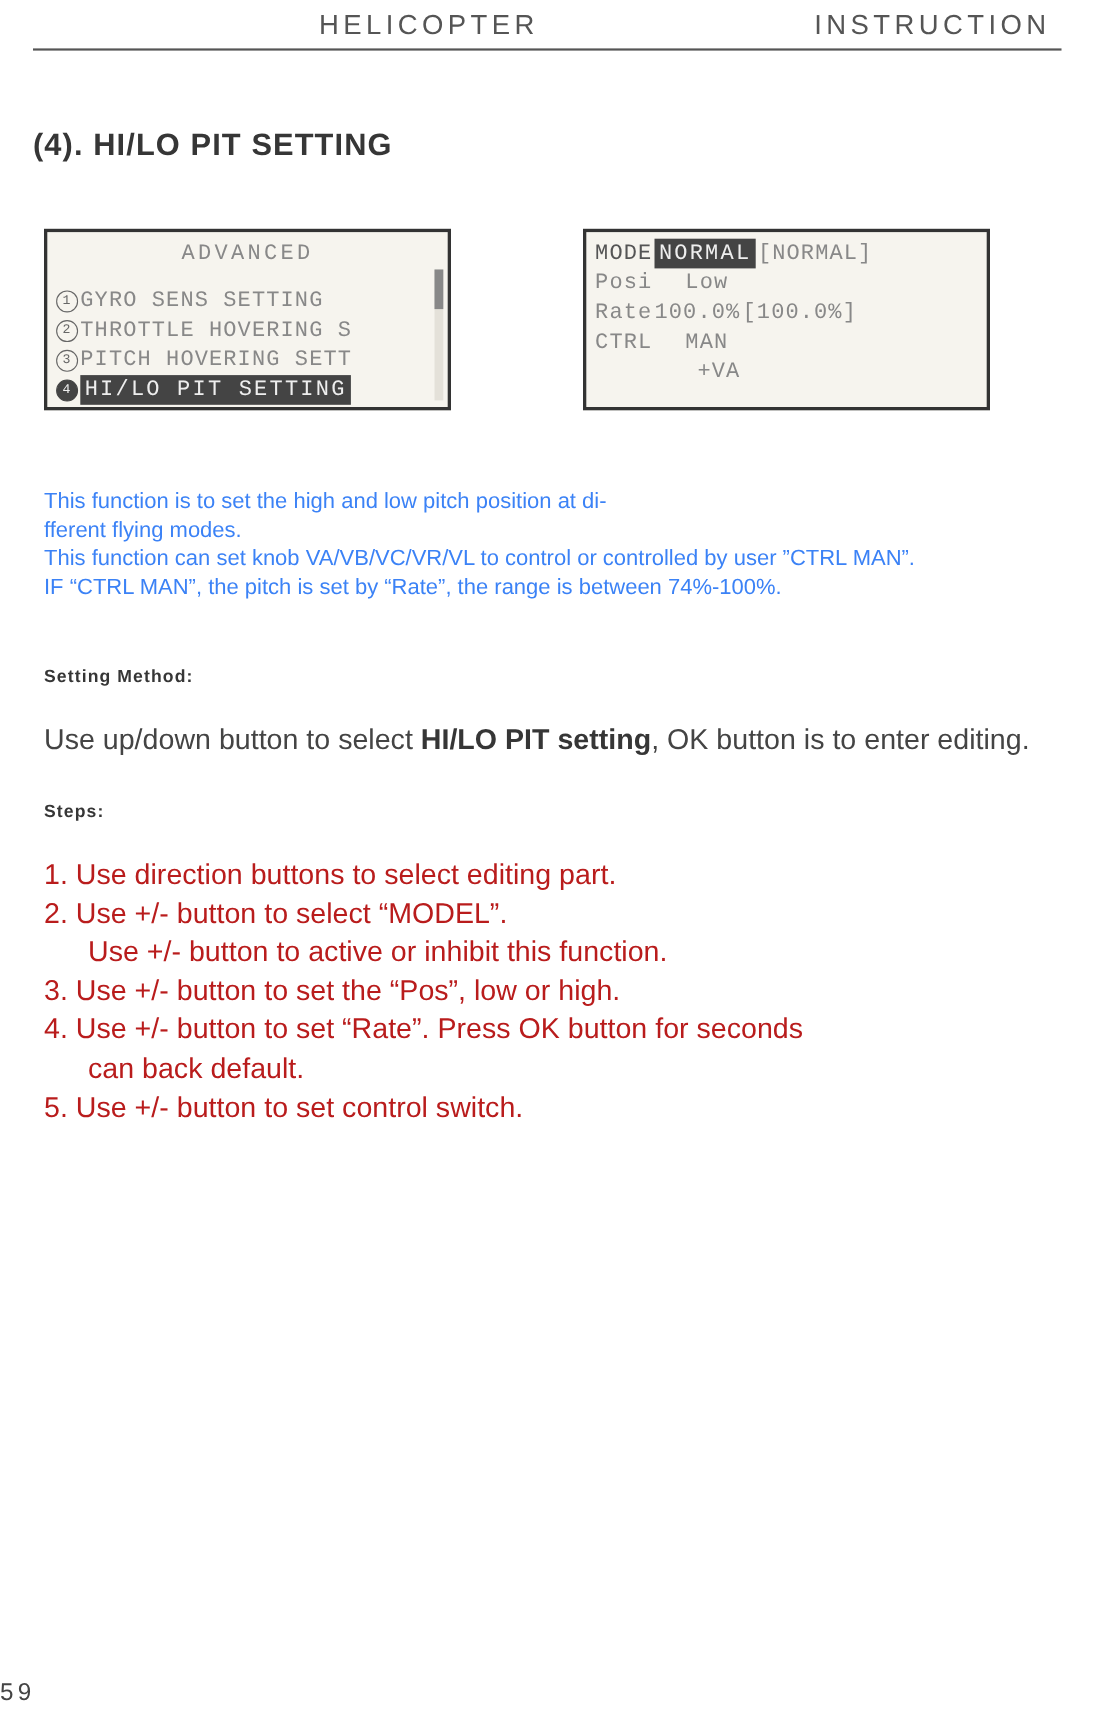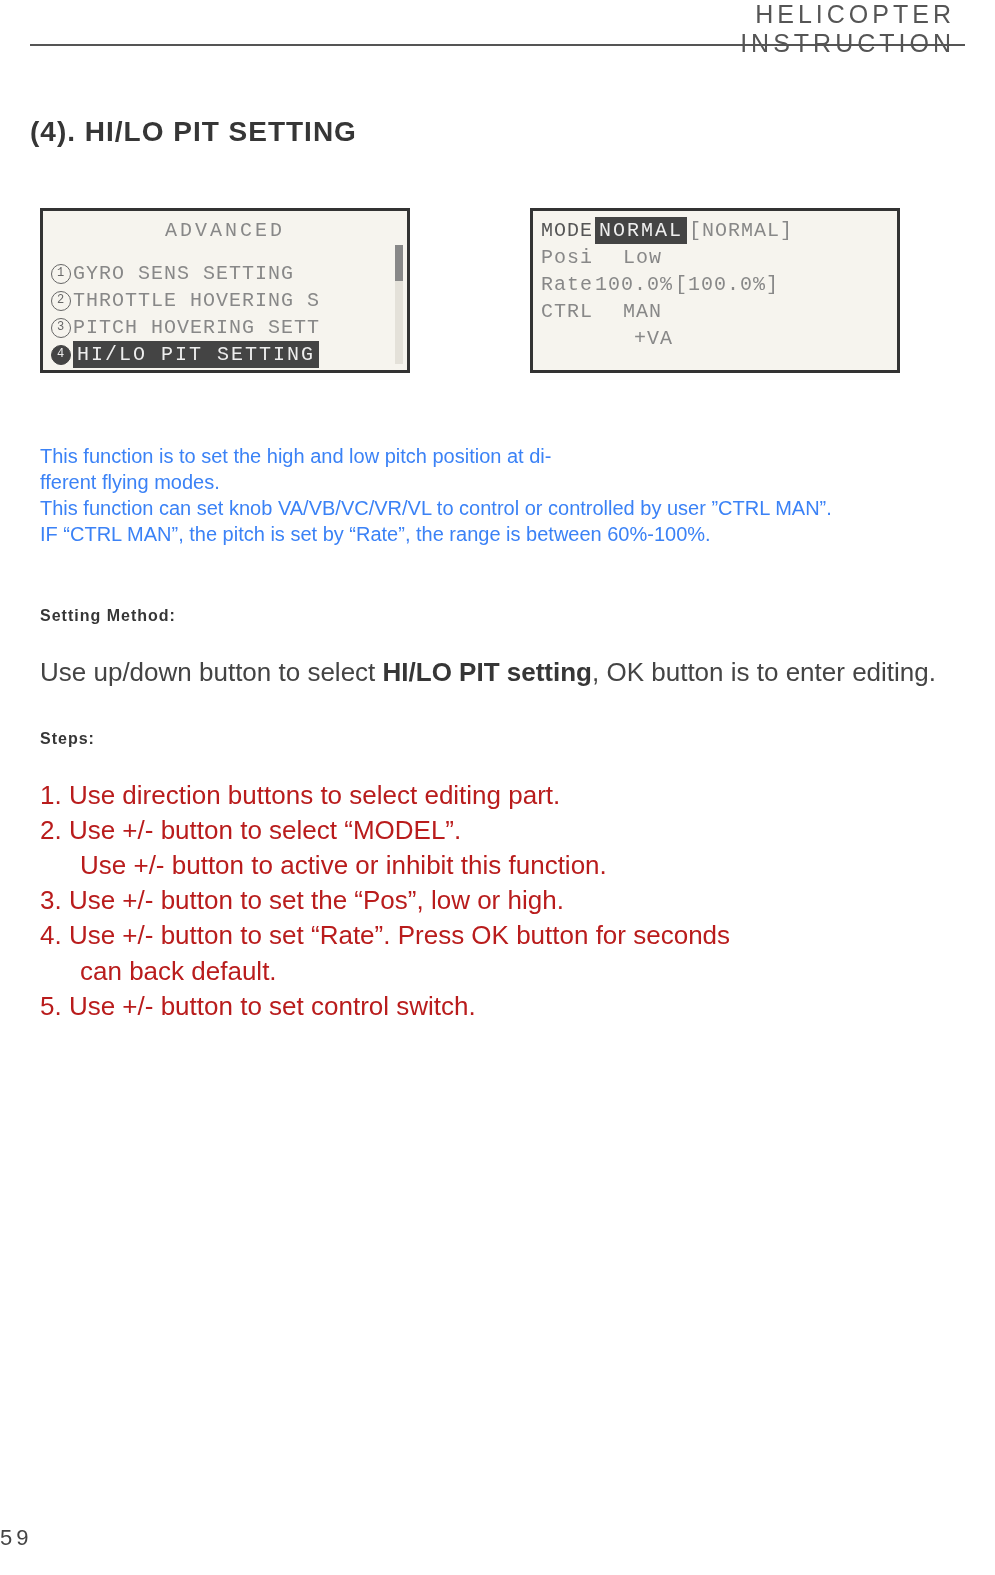--- a/index.html
+++ b/index.html
@@ -18,21 +18,20 @@
   }
   .header-row {
     display: flex;
     justify-content: space-between;
     align-items: flex-end;
     height: 38px;
     padding: 0 10px 6px 260px;
     letter-spacing: 4px;
     font-size: 25px;
     color: #555;
-    flex-direction: column;
   }
   .header-right { letter-spacing: 4px; }
   .rule {
     border-top: 2px solid #555;
     margin: 0 0 70px 0;
   }
   .section-title {
     font-weight: bold;
     font-size: 28px;
     letter-spacing: 1px;
@@ -208,21 +207,21 @@
         <span>+VA</span>
       </div>
     </div>
 
   </div>
 
   <div class="body-text">
     <div style="white-space:pre-line;">This function is to set the high and low pitch position  at di-
 fferent flying modes.</div>
     <div>This function can set knob VA/VB/VC/VR/VL to control or controlled by user ”CTRL MAN”.</div>
-    <div>IF “CTRL MAN”, the pitch is set by “Rate”, the range is between 60%-100%.</div>
+    <div>IF “CTRL MAN”, the pitch is set by “Rate”, the range is between 74%-100%.</div>
   </div>
 
   <div class="sub-heading">Setting Method:</div>
 
   <div class="method-text">
     <span>Use up/down button to select </span><b>HI/LO PIT setting</b><span>, OK button is to enter editing.</span>
   </div>
 
   <div class="sub-heading">Steps:</div>
 

